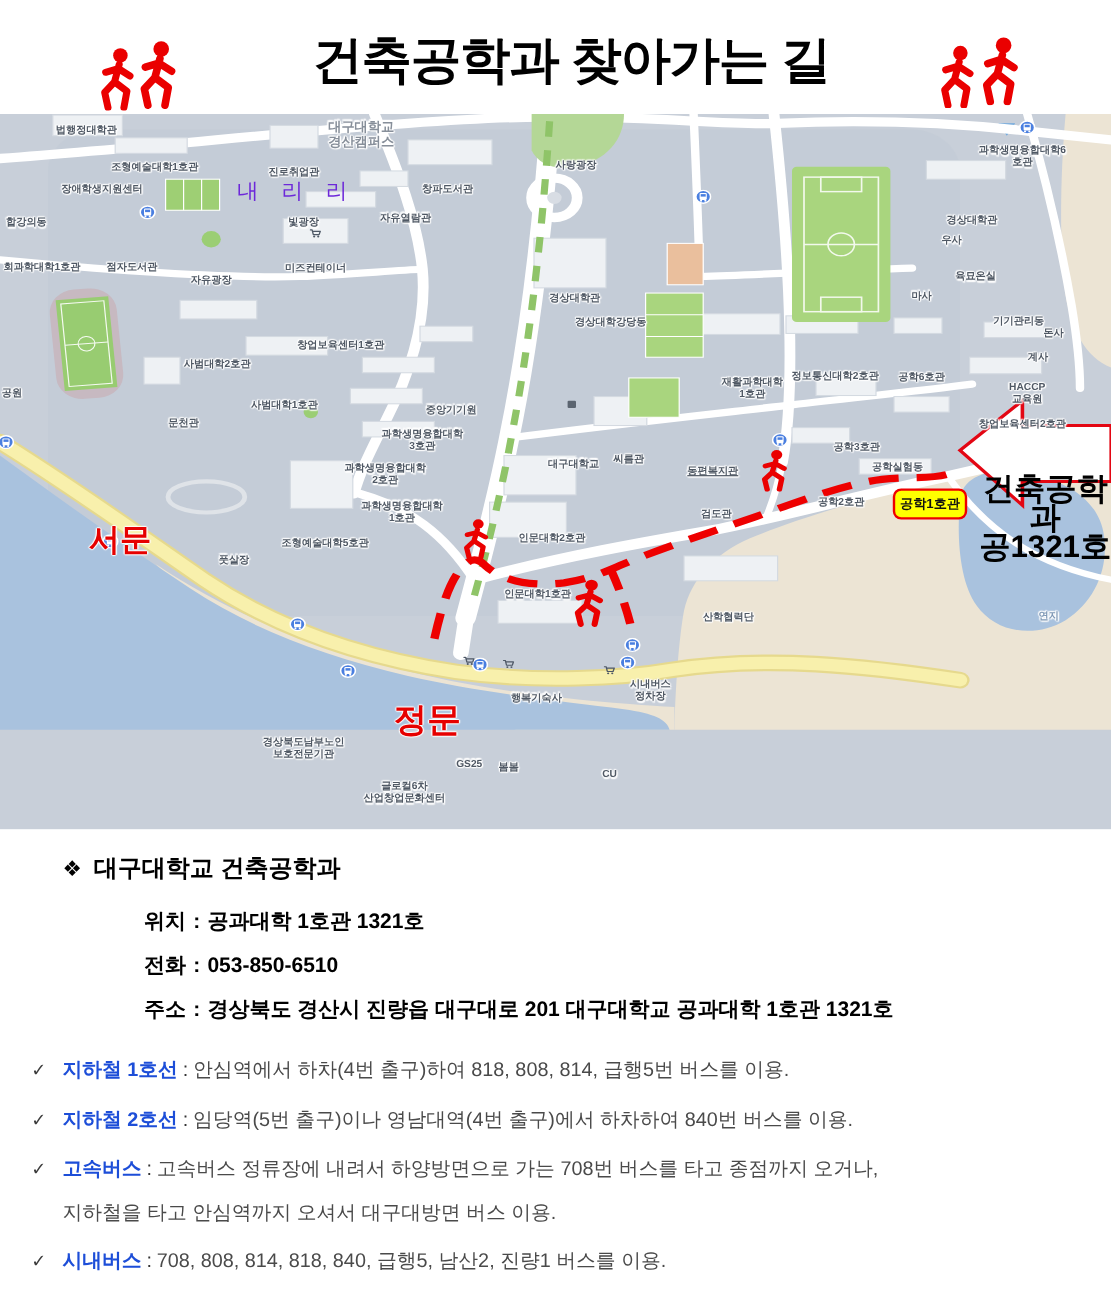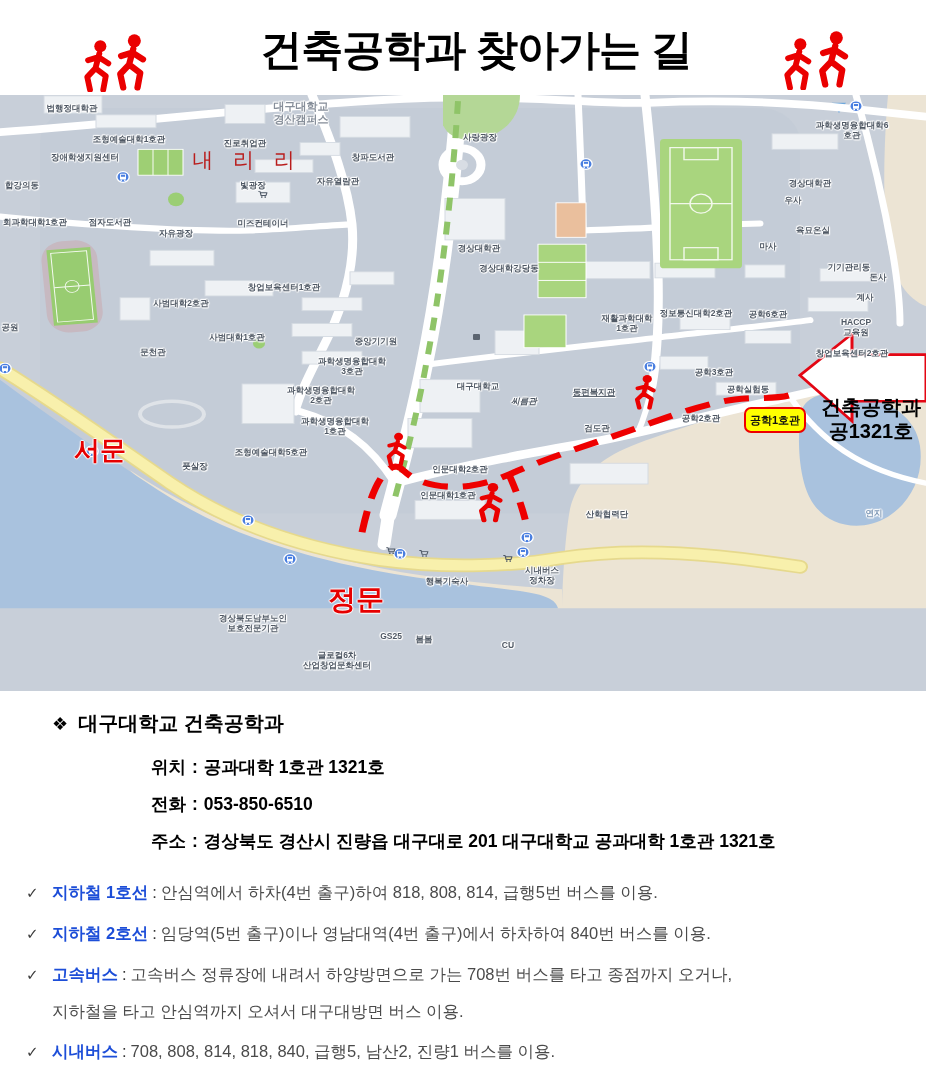--- a/index.html
+++ b/index.html
@@ -13,38 +13,38 @@
   .runner{position:absolute;color:#ea0000;}
 
   
   #map{position:absolute;left:0;top:95px;width:926px;height:596px;overflow:hidden;background:#c8cfd9;}
   #map-base{position:absolute;left:0;top:0;}
   #label-layer{position:absolute;left:0;top:0;width:100%;height:100%;pointer-events:none;}
   .map-label{position:absolute;transform:translate(-50%,-50%);font-size:8.5px;font-weight:700;
     line-height:1.2;color:#4f5864;text-align:center;white-space:pre-line;
     text-shadow:-1px 0 1px #fff,1px 0 1px #fff,0 -1px 1px #fff,0 1px 1px #fff,1px 1px 1px #fff,-1px -1px 1px #fff;}
   .map-label.water{color:#7e98b6;}
-  .map-label.area{font-size:21px;font-weight:500;color:#b91c1c;letter-spacing:7px;
+  .map-label.area{font-size:18px;font-weight:500;color:#6d28d9;letter-spacing:7px;
     text-shadow:none;}
   .map-label.campus{font-size:11px;font-weight:700;color:#878f9a;}
   .gate-label{position:absolute;transform:translate(-50%,-50%);color:#e60000;font-weight:900;
     text-shadow:-1px 0 1px #fff,1px 0 1px #fff,0 -1px 1px #fff,0 1px 1px #fff;}
   #gate-west{left:100px;top:355px;font-size:26px;}
   #gate-main{left:356px;top:505px;font-size:28px;}
   #building-badge{position:absolute;left:744px;top:312px;width:58px;height:22px;
     background:#ffff00;border:2.5px solid #ee0000;border-radius:7px;text-align:center;
     line-height:22px;font-size:11px;font-weight:700;color:#111;}
   #callout-text{position:absolute;left:816px;top:300px;width:110px;text-align:center;
-    font-weight:900;color:#000;font-size:20px;line-height:24px;letter-spacing:0px;}
+    font-weight:900;color:#000;font-size:26px;line-height:24px;letter-spacing:0px;}
 
   
   #info{position:absolute;left:0;top:702px;width:926px;color:#000;}
   #info-heading{position:absolute;left:52px;top:8px;font-size:20px;font-weight:900;}
   #info-heading .bullet{margin-right:10px;font-size:18px;}
-  #info-rows{position:absolute;left:120px;top:47px;margin-left:31px;}
+  #info-rows{position:absolute;left:120px;top:47px;}
   .i-row{height:37px;line-height:37px;font-size:17.5px;font-weight:800;white-space:nowrap;}
   .i-label{font-weight:900;}
   .i-colon{padding:0 6px;}
 
   
   #transit{position:absolute;left:26px;top:880px;width:880px;}
   .t-row{font-size:16.5px;line-height:24px;margin-bottom:16px;color:#4a4a4a;white-space:nowrap;}
   .t-row .check{display:inline-block;width:26px;color:#3c3c3c;font-size:15px;}
   .t-label{font-weight:800;color:#1d4ed8;}
   .t-colon{padding:0 4px;color:#333;}
@@ -272,24 +272,24 @@
         <div class="map-label" style="left: 376px; top: 246px;">중앙기기원</div>
         <div class="map-label" style="left: 352px; top: 271px;">과학생명융합대학
 3호관</div>
         <div class="map-label" style="left: 321px; top: 300px;">과학생명융합대학
 2호관</div>
         <div class="map-label" style="left: 335px; top: 331px;">과학생명융합대학
 1호관</div>
         <div class="map-label" style="left: 271px; top: 357px;">조형예술대학5호관</div>
         <div class="map-label" style="left: 173px; top: 371px; padding-left: 44px;">풋살장</div>
         <div class="map-label" style="left: 478px; top: 291px;">대구대학교</div>
-        <div class="map-label" style="left: 524px; top: 306px; font-style: italic;">씨름관</div>
+        <div class="map-label" style="left: 524px; top: 287px;">씨름관</div>
         <div class="map-label" style="left: 594px; top: 297px; text-decoration: underline;">동편복지관</div>
         <div class="map-label" style="left: 597px; top: 333px;">검도관</div>
-        <div class="map-label" style="left: 460px; top: 374px;">인문대학2호관</div>
+        <div class="map-label" style="left: 460px; top: 353px;">인문대학2호관</div>
         <div class="map-label" style="left: 448px; top: 400px;">인문대학1호관</div>
         <div class="map-label" style="left: 607px; top: 419px;">산학협력단</div>
         <div class="map-label" style="left: 447px; top: 486px;">행복기숙사</div>
         <div class="map-label" style="left: 542px; top: 480px;">시내버스
 정차장</div>
         <div class="map-label" style="left: 253px; top: 528px;">경상북도남부노인
 보호전문기관</div>
         <div class="map-label" style="left: 391px; top: 541px;">GS25</div>
         <div class="map-label" style="left: 424px; top: 544px;">봄봄</div>
         <div class="map-label" style="left: 337px; top: 565px;">글로컬6차

